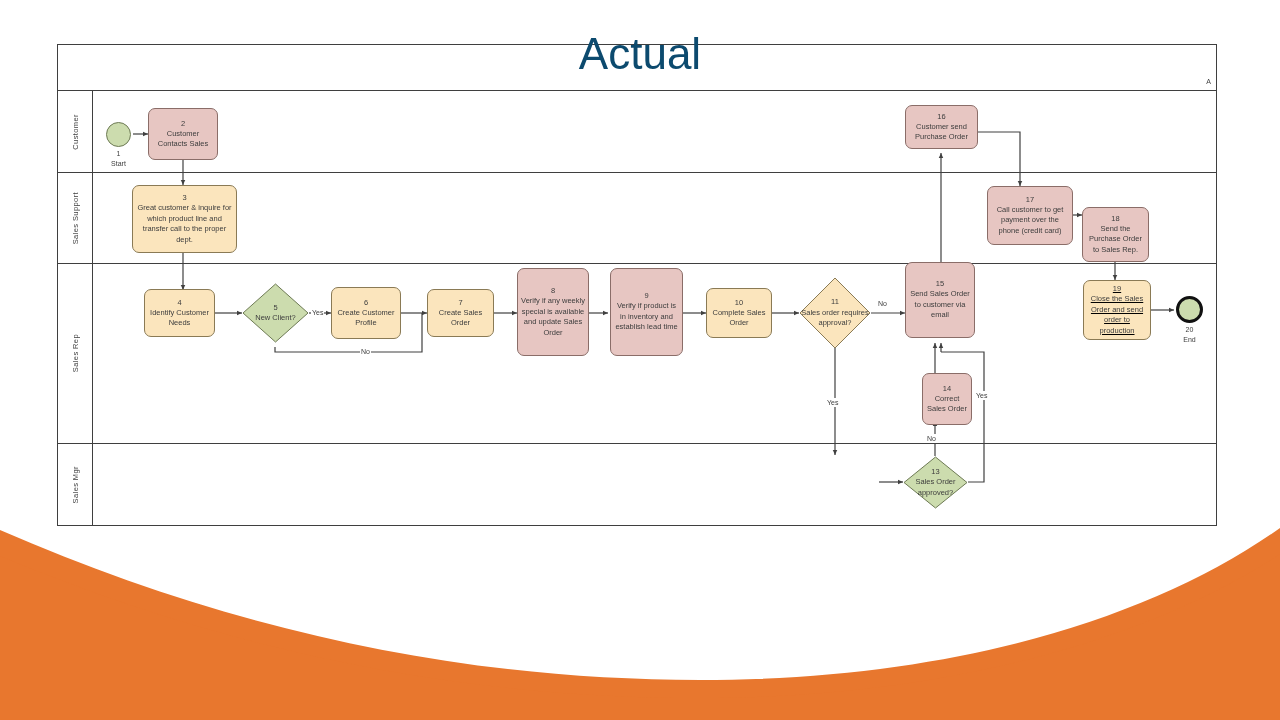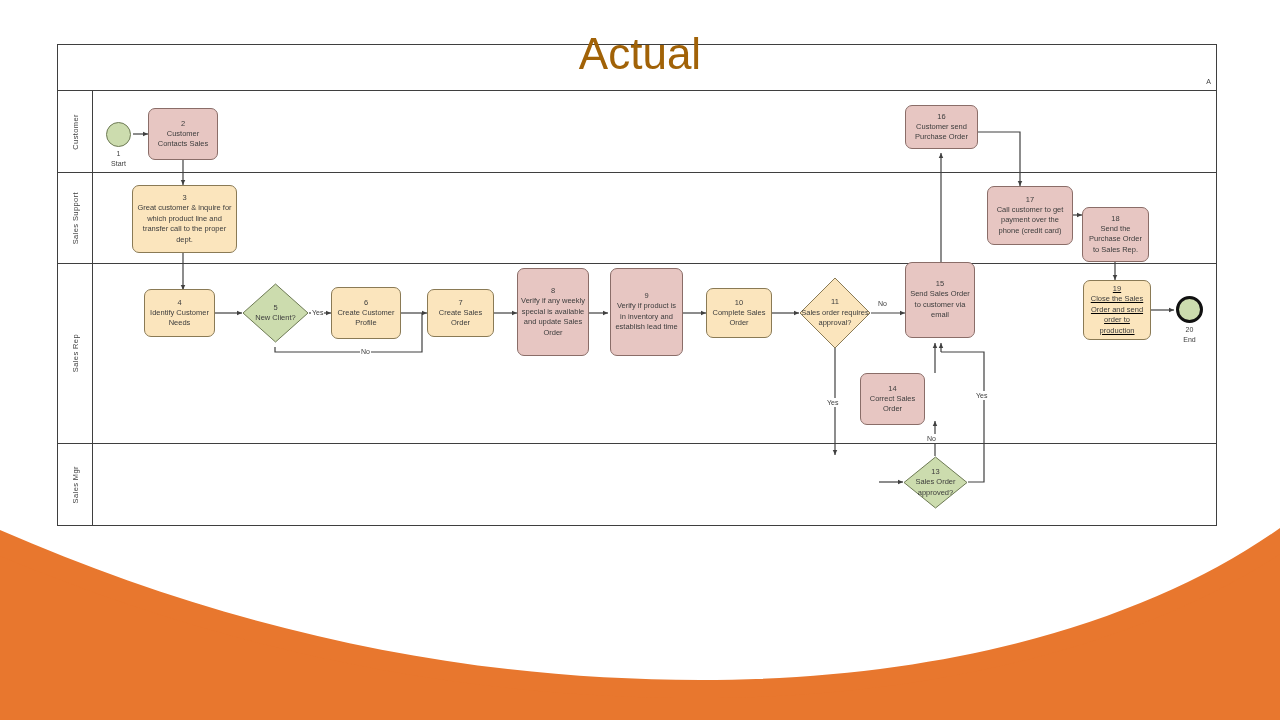--- a/index.html
+++ b/index.html
@@ -5,21 +5,21 @@
   html,body{margin:0;padding:0;background:#ffffff;}
   body{width:1280px;height:720px;overflow:hidden;font-family:"Liberation Sans",sans-serif;}
   #slide{position:relative;width:1280px;height:720px;background:#ffffff;}
 
   
   #swoosh{position:absolute;left:0;top:520px;width:1280px;height:200px;}
 
   
   #title{
     position:absolute;left:0;top:28px;width:1280px;text-align:center;
-    font-size:44px;line-height:52px;color:#a16207;font-weight:400;
+    font-size:44px;line-height:52px;color:#0c4a6e;font-weight:400;
     font-family:"Liberation Sans",sans-serif;letter-spacing:0px;z-index:40;
   }
 
   
   #frame{position:absolute;left:57px;top:44px;width:1160px;height:482px;
          border:1px solid #3f3f3f;background:#ffffff;box-sizing:border-box;z-index:10;}
   #hdr1{position:absolute;left:0;top:0;width:100%;height:28px;border-bottom:1px solid #3f3f3f;box-sizing:border-box;}
   #hdr1 .t{position:absolute;left:5px;top:7px;font-size:7.5px;color:#404040;letter-spacing:.3px;}
   #hdr2{position:absolute;left:0;top:28px;width:100%;height:18px;border-bottom:1px solid #3f3f3f;box-sizing:border-box;}
   #hdr2 .t{position:absolute;right:5px;top:5px;font-size:7px;color:#404040;}
@@ -219,21 +219,21 @@
   <div class="node yellow" style="left:706px;top:288px;width:66px;height:50px;">
     <div class="num">10</div>
     <div class="lbl">Complete Sales Order</div>
   </div>
 
   <div class="node pink" style="left:905px;top:262px;width:70px;height:76px;">
     <div class="num">15</div>
     <div class="lbl">Send Sales Order to customer via email</div>
   </div>
 
-  <div class="node pink" style="left:860px;top:373px;width:65px;height:52px;">
+  <div class="node pink" style="left:922px;top:373px;width:50px;height:52px;">
     <div class="num">14</div>
     <div class="lbl">Correct Sales Order</div>
   </div>
 
 
   <div class="node pink" style="left:905px;top:105px;width:73px;height:44px;text-align:center;">
     <div class="num">16</div>
     <div class="lbl">Customer send Purchase Order</div>
   </div>
 

